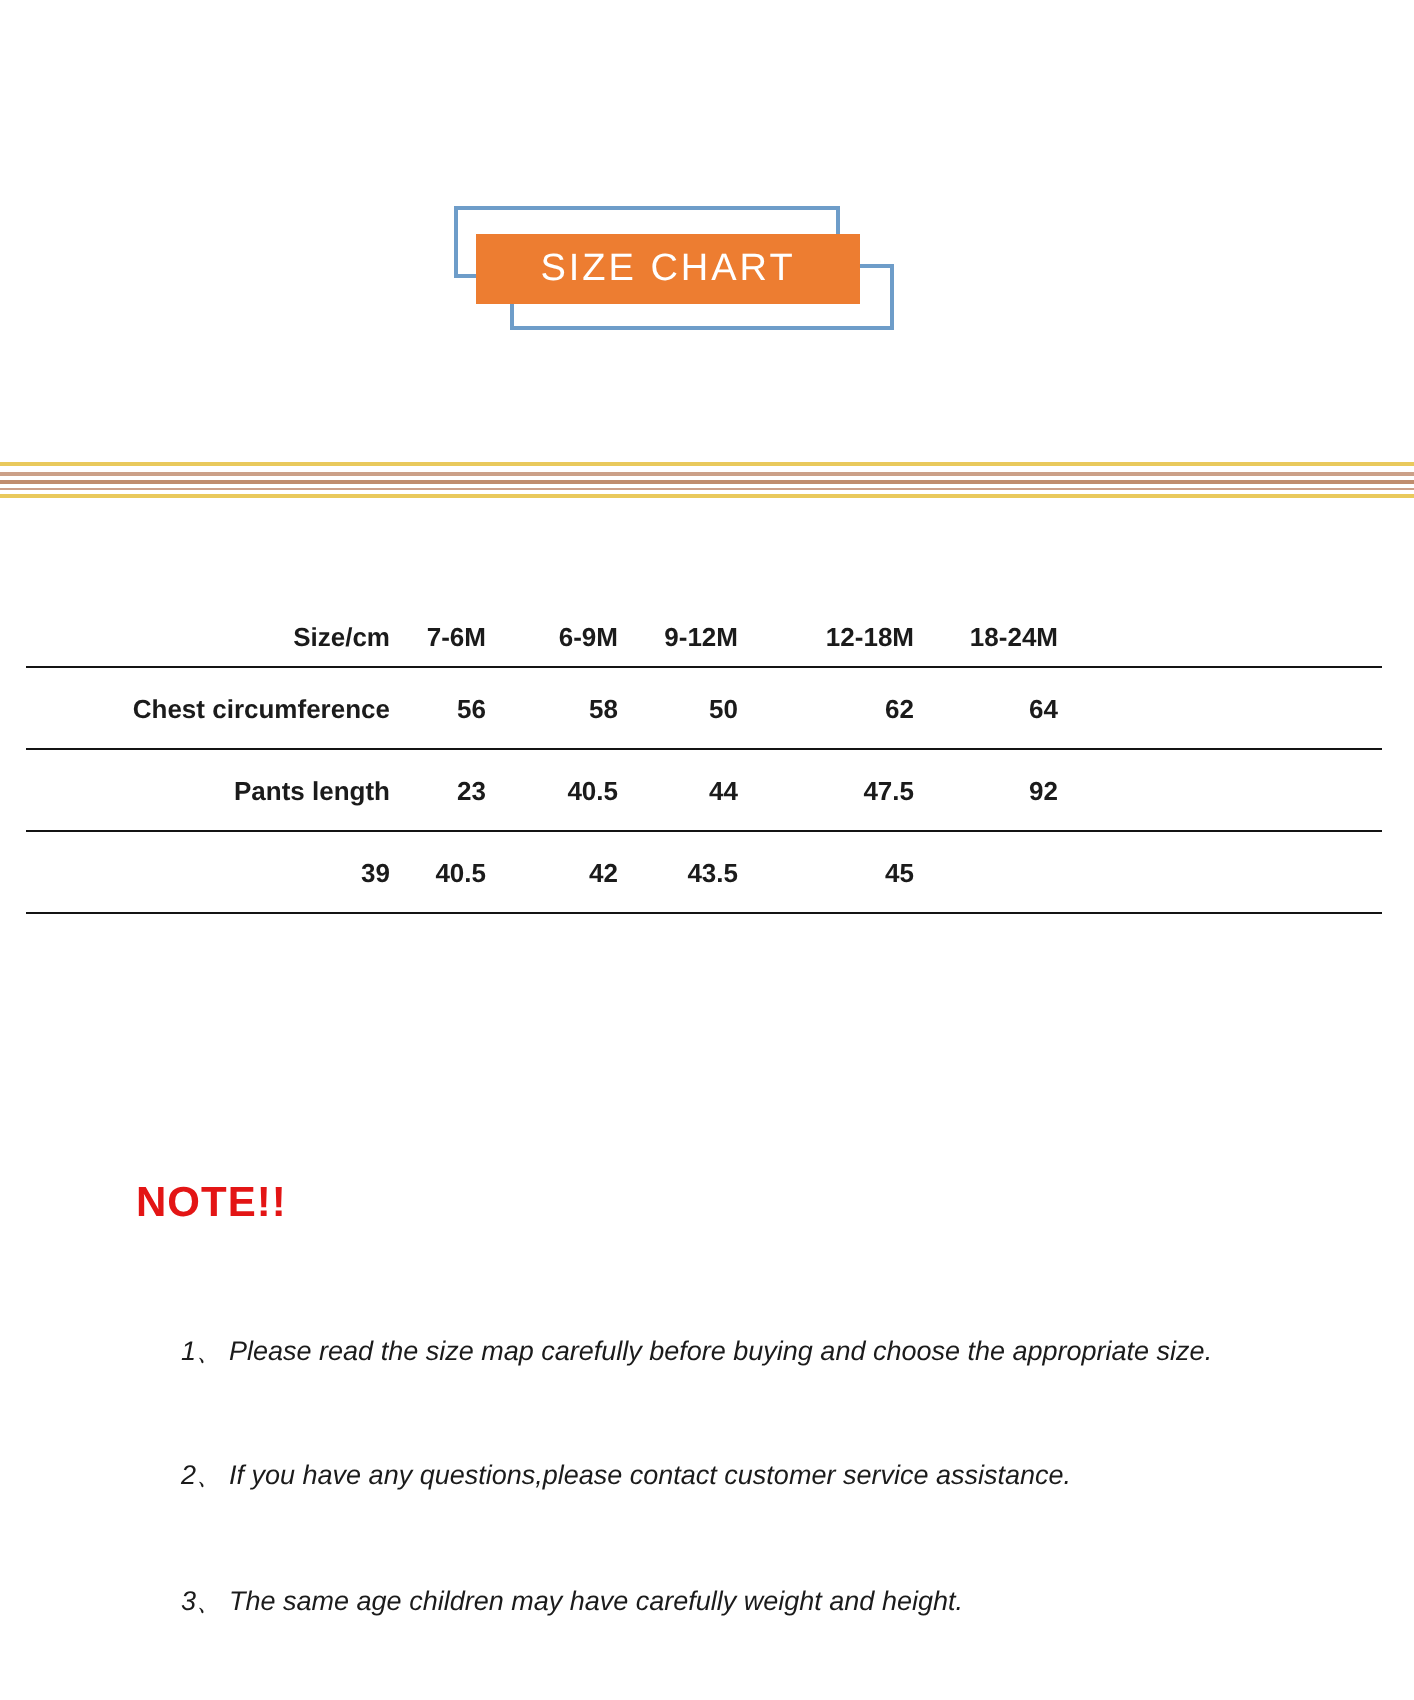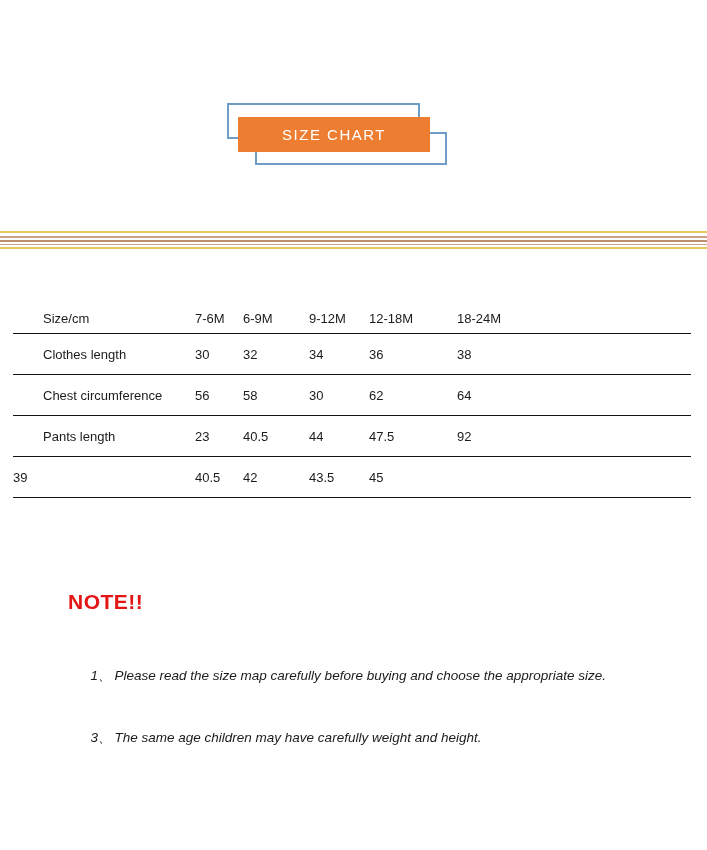--- a/index.html
+++ b/index.html
@@ -17,42 +17,42 @@
   .canvas { position:relative; width:707px; height:850px; background:#fff; overflow:hidden; }
 
   
   .banner-rect { position:absolute; border:2px solid var(--blue); background:transparent; z-index:1; }
   .banner-rect.back  { left:227px; top:103px; width:193px; height:36px; }
   .banner-rect.front { left:255px; top:132px; width:192px; height:33px; }
   .banner-box {
     position:absolute; left:238px; top:117px; width:192px; height:35px;
     background:var(--orange); color:#fff; z-index:2;
     display:flex; align-items:center; justify-content:center;
-    font-size:15px; letter-spacing:1.5px;
+    font-size:19px; letter-spacing:1.5px;
   }
 
   
   .deco { position:absolute; left:0; width:707px; }
   .deco.l1 { top:231px; height:2px;   background:var(--gold); }
   .deco.l2 { top:236px; height:1.5px; background:var(--tan); }
   .deco.l3 { top:240px; height:1.5px; background:var(--tan_dark); }
   .deco.l4 { top:243.5px; height:1.5px; background:var(--tan); }
   .deco.l5 { top:247px; height:2px;   background:var(--gold); }
 
   
   .size-table { position:absolute; left:13px; top:304px; width:678px; font-size:13px; color:var(--ink); }
   .t-row {
     display:grid;
     grid-template-columns:182px 48px 66px 60px 88px 72px 1fr;
     align-items:center;
     height:41px;
     border-bottom:1.5px solid #141414;
   }
   .t-row.t-head { height:30px; }
-  .t-cell { text-align:left; white-space:nowrap; }
+  .t-cell { text-align:right; white-space:nowrap;font-weight:bold; }
   .t-cell.t-label { padding-left:30px; }
 
   
   .note-title {
     position:absolute; left:68px; top:590px;
     font-size:21px; font-weight:bold; color:var(--red); letter-spacing:0.5px;
   }
   .notes { position:absolute; left:68px; top:645px; font-size:13.5px; line-height:20.8px; color:var(--ink); }
   .note-item { white-space:pre-wrap;font-style:italic; }
   .note-num { display:inline-block; min-width:24px; }
@@ -80,35 +80,26 @@
     <div class="t-row t-head">
       <div class="t-cell t-label">Size/cm</div>
       <div class="t-cell">7-6M</div>
       <div class="t-cell">6-9M</div>
       <div class="t-cell">9-12M</div>
       <div class="t-cell">12-18M</div>
       <div class="t-cell">18-24M</div>
       <div class="t-cell"></div>
     </div>
 
-    <div class="t-row">
-      <div class="t-cell t-label">Clothes length</div>
-      <div class="t-cell">30</div>
-      <div class="t-cell">32</div>
-      <div class="t-cell">34</div>
-      <div class="t-cell">36</div>
-      <div class="t-cell">38</div>
-      <div class="t-cell"></div>
-    </div>
 
     <div class="t-row">
       <div class="t-cell t-label">Chest circumference</div>
       <div class="t-cell">56</div>
       <div class="t-cell">58</div>
-      <div class="t-cell">30</div>
+      <div class="t-cell">50</div>
       <div class="t-cell">62</div>
       <div class="t-cell">64</div>
       <div class="t-cell"></div>
     </div>
 
     <div class="t-row">
       <div class="t-cell t-label">Pants length</div>
       <div class="t-cell">23</div>
       <div class="t-cell">40.5</div>
       <div class="t-cell">44</div>
@@ -127,20 +118,23 @@
     </div>
   </div>
 
   <div class="note-title">NOTE!!</div>
 
   <div class="notes">
     <div class="note-item">
       <span class="note-num">1、</span><span>Please read the size map carefully before buying and choose the appropriate size.</span>
     </div>
     <div class="note-item">
+      <span class="note-num">2、</span><span>If you have any questions,please contact customer service assistance.</span>
+    </div>
+    <div class="note-item">
       <span class="note-num">3、</span><span>The same age children may have carefully weight and height.</span>
     </div>
     <div class="note-item">
       
     </div>
 
   </div>
 
 </div>
 

